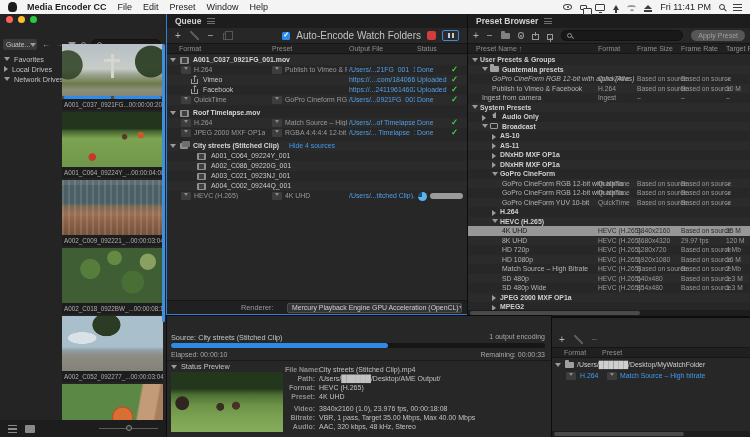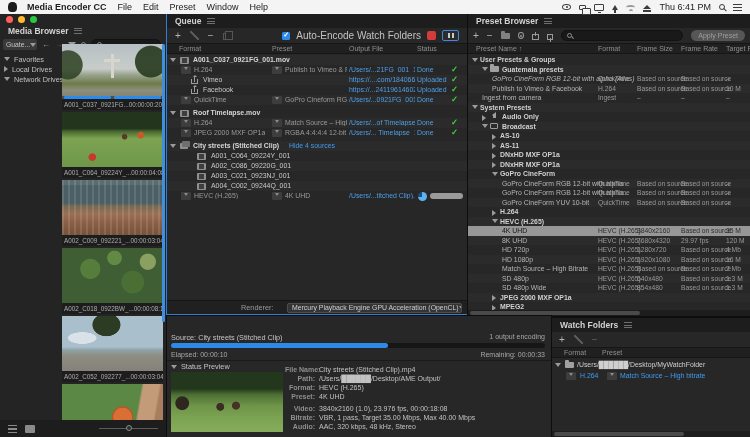--- a/index.html
+++ b/index.html
@@ -220,35 +220,31 @@
       </span>
     <span class="menu-right">
       <span id="menu-status-icons" style="display:flex;align-items:center;gap:8px;">
           <span class="mi mi-eye"></span>
           <span class="mi mi-chat"></span>
           <span class="mi mi-display"></span>
           <span class="mi mi-upload"></span>
           <span class="mi mi-wifi"></span>
           <span class="mi mi-eject"></span>
         </span>
-      <span class="clock">Thu 6:41 PM</span>
+      <span class="clock">Fri 11:41 PM</span>
       <span class="mi mi-spotlight"></span>
       <span class="mi mi-notif"></span>
     </span>
   </div>
 
   <section class="panel" id="media-browser">
     <div class="lights">
       <span class="light lt-close"></span>
       <span class="light lt-min"></span>
       <span class="light lt-zoom"></span>
-    </div>
-    <div class="tabbar" id="mb-tab">
-      <span class="tab-label">Media Browser</span>
-      <span class="panel-menu"></span>
     </div>
     <div id="mb-toolbar">
       <span id="mb-dropdown">
           <span>Guate...</span>
           <span class="tri-d"></span>
         </span>
       <span class="nav-arrow">←</span>
       <span class="nav-arrow dim">→</span>
       <span class="ic-funnel"></span>
       <span class="ic-mag"></span>
@@ -694,24 +690,20 @@
           <span class="enc-dvalue">VBR, 1 pass, Target 35.00 Mbps, Max 40.00 Mbps</span>
         </div>
         <div class="enc-drow">
           <span class="enc-dlabel">Audio:</span>
           <span class="enc-dvalue">AAC, 320 kbps, 48 kHz, Stereo</span>
         </div>
       </div>
   </section>
 
   <section class="panel" id="watch-folders">
-    <div class="tabbar">
-      <span class="tab-label">Watch Folders</span>
-      <span class="panel-menu"></span>
-    </div>
     <div id="wf-toolbar">
       <span class="ic-plus">+</span>
       <span class="ic-pencil dim"></span>
       <span class="ic-minus dim">−</span>
     </div>
     <div class="colhdr" id="wf-colhdr">
         <span style="left: 12px;">Format</span>
         <span style="left: 50px;">Preset</span>
       </div>
     <div id="wf-rows">

